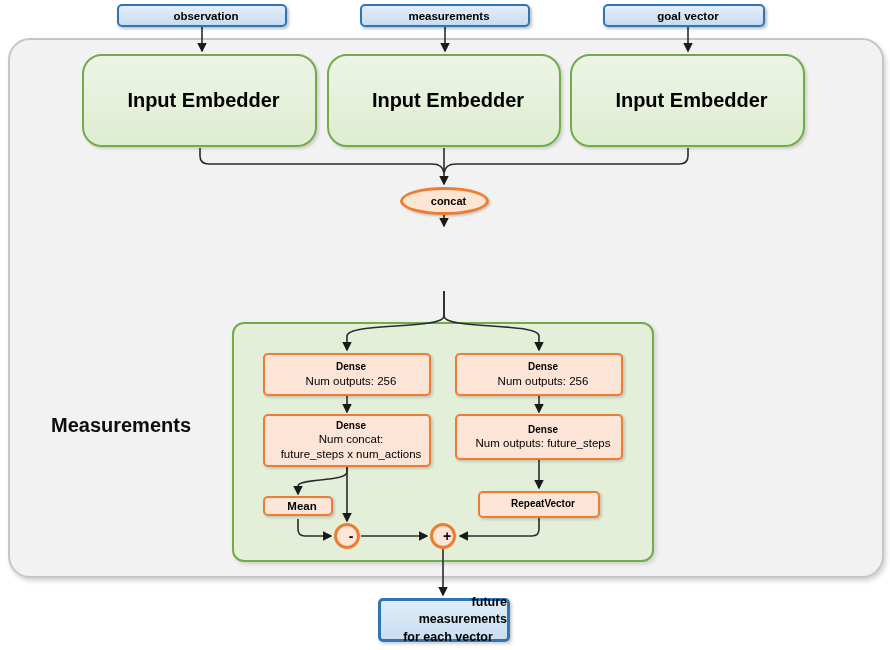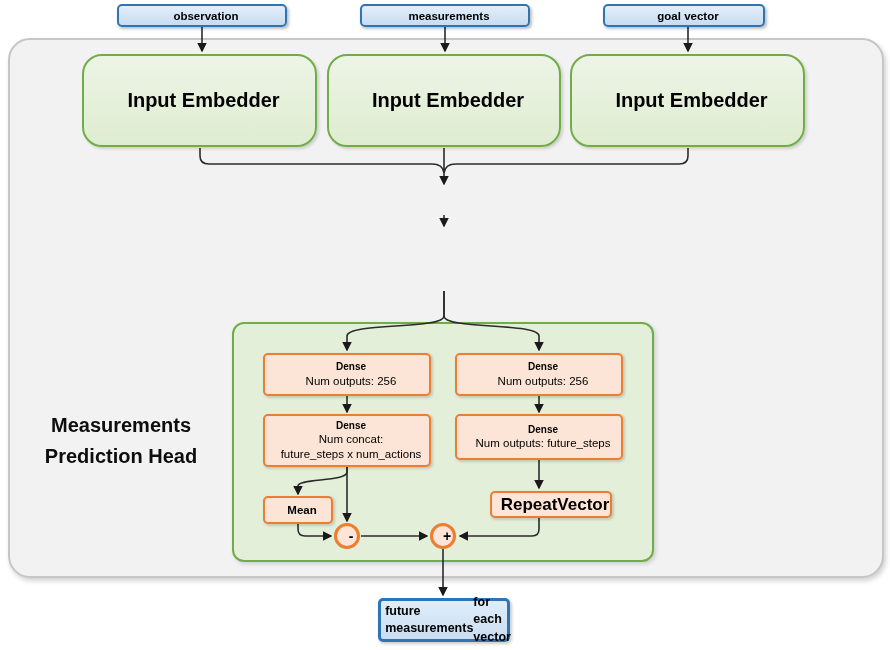--- a/index.html
+++ b/index.html
@@ -12,21 +12,21 @@
     box-shadow:2px 3px 5px rgba(0,0,0,0.18);z-index:1;
   }
   .head-container{
     position:absolute;left:232px;top:322px;width:418px;height:236px;
     background:#e4efd9;border:2.5px solid #70ad47;border-radius:12px;
     box-shadow:2px 2px 4px rgba(0,0,0,0.15);z-index:1;
   }
   svg.wires{position:absolute;left:0;top:0;z-index:2;pointer-events:none;}
 
   .node{position:absolute;z-index:3;display:flex;align-items:center;justify-content:center;
-        text-align:left;box-sizing:border-box;color:#000;padding-left:8px;}
+        text-align:right;box-sizing:border-box;color:#000;padding-left:8px;}
 
   .io-box{
     background:linear-gradient(#e3eefa,#c8dcf0);
     border:2.5px solid #2e75b6;border-radius:5px;
     font-weight:bold;font-size:11.5px;
     box-shadow:1.5px 2px 3px rgba(0,0,0,0.25);
   }
   .green-box{
     background:linear-gradient(#edf4e6,#deedd0);
     border:2.5px solid #70ad47;border-radius:20px;
@@ -50,21 +50,21 @@
     font-weight:bold;font-size:14px;line-height:1;
   }
   .head-title{
     position:absolute;left:18px;top:410px;width:206px;z-index:3;
     text-align:center;font-weight:bold;font-size:20px;line-height:1.55;color:#0d0d0d;
   }
   .out-box{
     background:linear-gradient(#e0edf9,#cadef2);
     border:3px solid #2e75b6;border-radius:5px;
     font-weight:bold;font-size:12.5px;line-height:1.4;
-    box-shadow:1.5px 2px 3px rgba(0,0,0,0.2);
+    flex-direction:column;box-shadow:1.5px 2px 3px rgba(0,0,0,0.2);
   }
 </style>
 </head>
 <body>
 
 <div class="canvas">
 
   <div class="outer-container"></div>
   <div class="head-container"></div>
 
@@ -109,25 +109,27 @@
   <div class="node green-box" style="left:82px;top:54px;width:235px;height:93px;">
     <span>Input Embedder</span>
   </div>
   <div class="node green-box" style="left:327px;top:54px;width:234px;height:93px;">
     <span>Input Embedder</span>
   </div>
   <div class="node green-box" style="left:570px;top:54px;width:235px;height:93px;">
     <span>Input Embedder</span>
   </div>
 
+  <div class="node ellipse" style="left:400px;top:187px;width:89px;height:28px;">
+    <span>concat</span>
+  </div>
 
 
   <div class="head-title">
     <div>Measurements</div>
-    <div>Prediction Head</div>
   </div>
 
   <div class="node orange-box" style="left:263px;top:353px;width:168px;height:43px;">
     <div class="t">Dense</div>
     <div>Num outputs: 256</div>
   </div>
   <div class="node orange-box" style="left:263px;top:414px;width:168px;height:53px;">
     <div class="t">Dense</div>
     <div>Num concat:</div>
     <div>future_steps x num_actions</div>
@@ -135,24 +137,24 @@
 
   <div class="node orange-box" style="left:455px;top:353px;width:168px;height:43px;">
     <div class="t">Dense</div>
     <div>Num outputs: 256</div>
   </div>
   <div class="node orange-box" style="left:455px;top:414px;width:168px;height:46px;">
     <div class="t">Dense</div>
     <div>Num outputs: future_steps</div>
   </div>
 
-  <div class="node orange-box" style="left:263px;top:496px;width:70px;height:28px;font-weight:bold;">
+  <div class="node orange-box" style="left:263px;top:496px;width:70px;height:20px;font-weight:bold;">
     <span>Mean</span>
   </div>
-  <div class="node orange-box" style="left:478px;top:491px;width:122px;height:27px;font-weight:bold;font-size:17px;margin-left:12px;">
+  <div class="node orange-box" style="left:478px;top:491px;width:122px;height:27px;font-weight:bold;font-size:10px;">
     <span>RepeatVector</span>
   </div>
 
   <div class="node op-circle" style="left:334px;top:523px;width:26px;height:26px;">
     <span>-</span>
   </div>
   <div class="node op-circle" style="left:430px;top:523px;width:26px;height:26px;">
     <span>+</span>
   </div>
 

